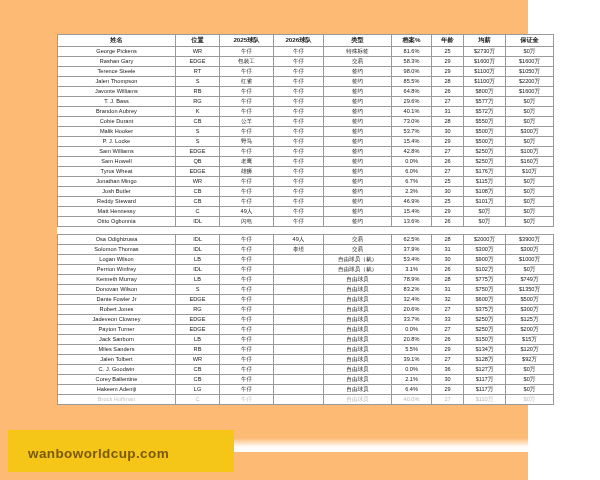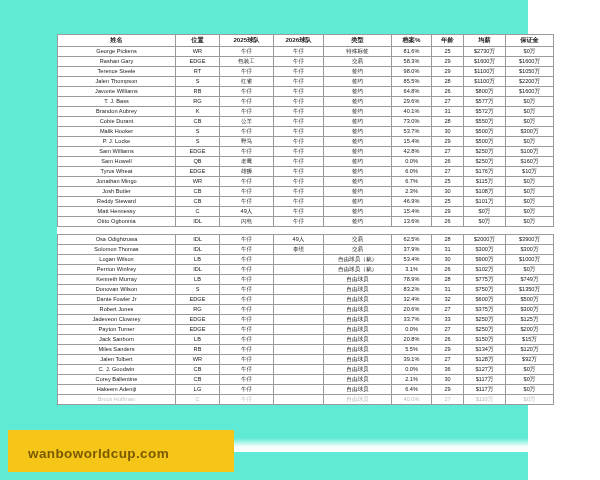--- a/index.html
+++ b/index.html
@@ -12,21 +12,21 @@
     background: #ffffff;
     font-family: "Liberation Sans", sans-serif;
     overflow: hidden;
     position: relative;
   }
   .page {
     position: absolute;
     left: 0; top: 0;
     width: 528px;
     height: 480px;
-    background: #5eead4;
+    background: #fdba74;
   }
   .table-wrap {
     position: absolute;
     left: 57px;
     top: 34px;
     width: 487px;
   }
   table.roster {
     border-collapse: collapse;
     width: 487px;

